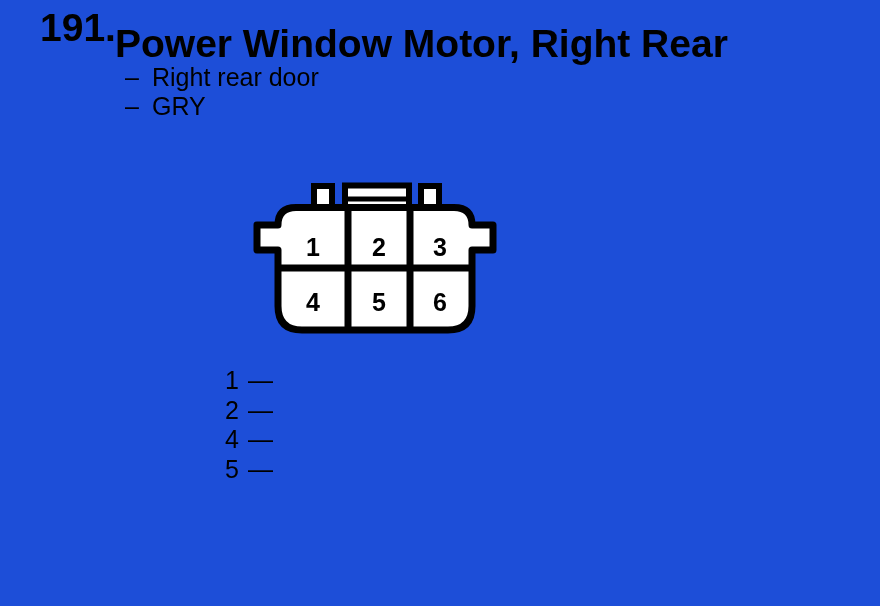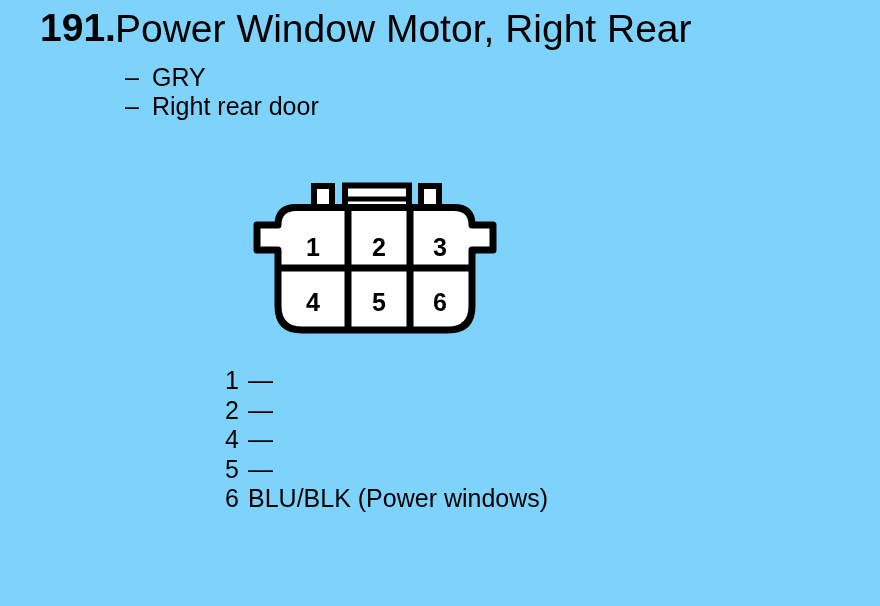--- a/index.html
+++ b/index.html
@@ -1,39 +1,39 @@
 <!DOCTYPE html>
 <html><head>
 <meta charset="utf-8">
 <style>
   html, body { margin: 0; padding: 0; background: #ffffff; }
   .page {
     position: relative;
     width: 880px;
     height: 606px;
-    background: #7dd3fc;
+    background: #1d4ed8;
     color: #000000;
     font-family: "Liberation Sans", sans-serif;
     overflow: hidden;
   }
   .item-no {
     position: absolute;
     left: 40px;
     top: 7px;
     font-size: 39px;
     font-weight: bold;
     line-height: 42px;
     white-space: nowrap;
   }
   .title {
     position: absolute;
     left: 115px;
-    top: 8px;
+    top: 23px;
     font-size: 39px;
-    font-weight: normal;
+    font-weight: bold;
     line-height: 42px;
     white-space: nowrap;
   }
   .details {
     position: absolute;
     left: 125px;
     top: 63px;
     font-size: 25px;
     line-height: 29px;
   }
@@ -72,24 +72,24 @@
 </head>
 <body>
 
 <div class="page">
 
   <span class="item-no">191.</span>
   <span class="title">Power Window Motor, Right Rear</span>
 
   <div class="details">
     <div class="detail-line">
-      <span class="detail-dash">–</span><span>GRY</span>
+      <span class="detail-dash">–</span><span>Right rear door</span>
     </div>
     <div class="detail-line">
-      <span class="detail-dash">–</span><span>Right rear door</span>
+      <span class="detail-dash">–</span><span>GRY</span>
     </div>
   </div>
 
   <svg class="connector-svg" viewBox="240 170 270 175" xmlns="http://www.w3.org/2000/svg">
 
     <rect x="314" y="186" width="18" height="24" fill="#ffffff" stroke="#000000" stroke-width="6"></rect>
     <rect x="421" y="186" width="18" height="24" fill="#ffffff" stroke="#000000" stroke-width="6"></rect>
     <rect x="345" y="185.5" width="64" height="25" fill="#ffffff" stroke="#000000" stroke-width="6"></rect>
     <line x1="343" y1="199" x2="411" y2="199" stroke="#000000" stroke-width="5"></line>
 
@@ -115,18 +115,15 @@
     </div>
     <div class="pin-row">
       <span class="pin-no">2</span><span class="pin-label">—</span>
     </div>
     <div class="pin-row">
       <span class="pin-no">4</span><span class="pin-label">—</span>
     </div>
     <div class="pin-row">
       <span class="pin-no">5</span><span class="pin-label">—</span>
     </div>
-    <div class="pin-row">
-      <span class="pin-no">6</span><span class="pin-label">BLU/BLK (Power windows)</span>
-    </div>
   </div>
 
 </div>
 
 </body></html>

